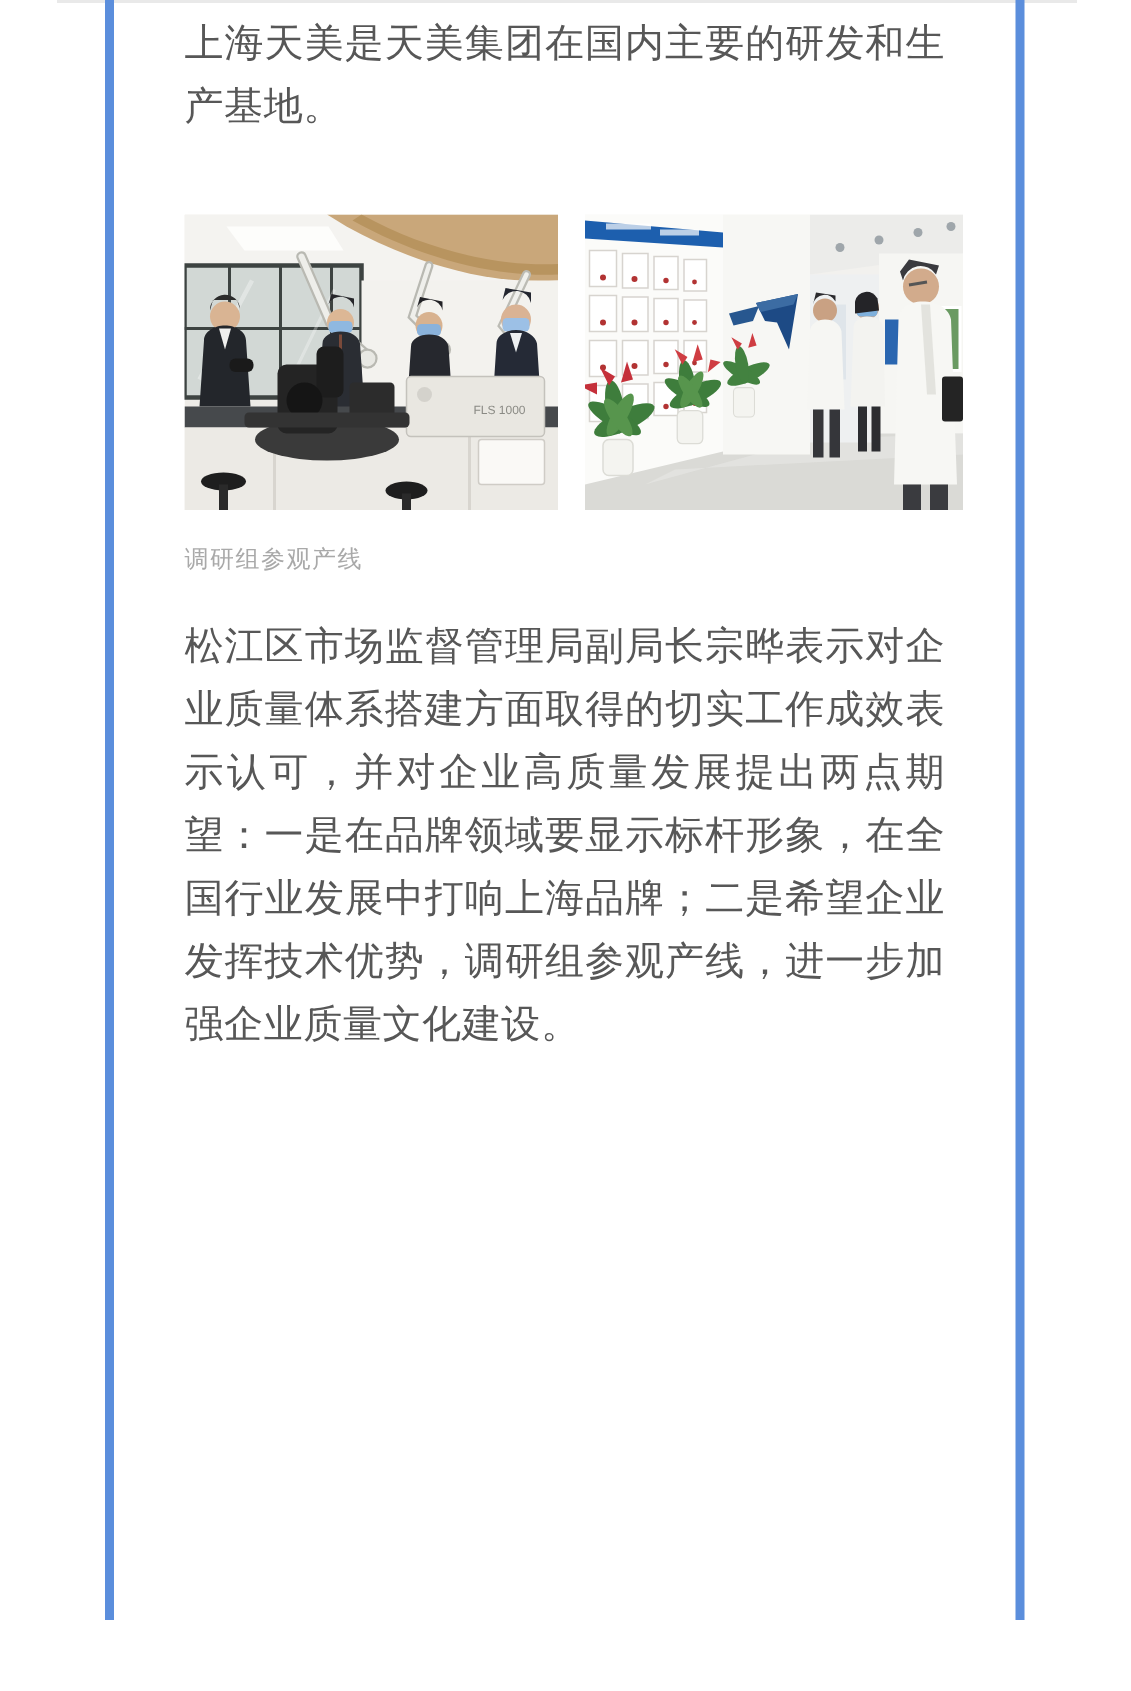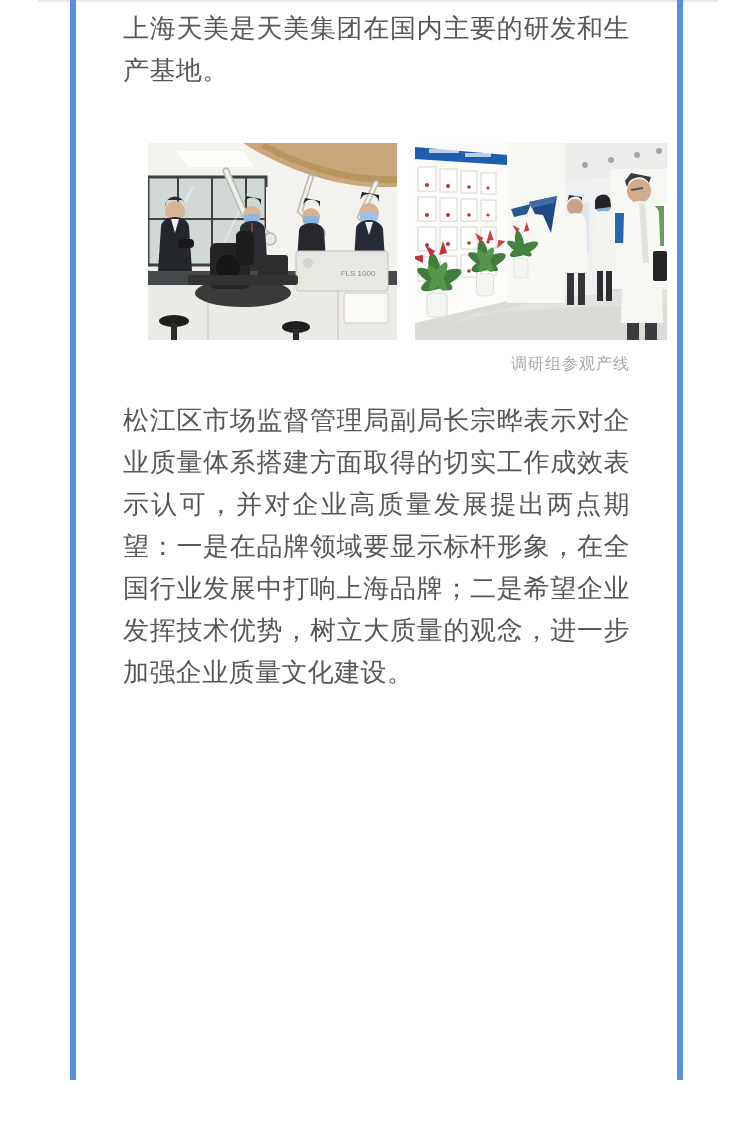--- a/index.html
+++ b/index.html
@@ -5,24 +5,24 @@
   html,body{margin:0;padding:0;background:#ffffff;}
   body{width:754px;height:1127px;font-family:"Liberation Sans", sans-serif;}
   .page{position:relative;width:754px;height:1080px;background:#ffffff;overflow:hidden;}
   .top-edge{position:absolute;top:0;left:38px;width:680px;height:2px;background:#e9e9e9;}
   .border-v{position:absolute;top:0;width:6px;height:1122px;background:#5b8edc;}
   .border-left{left:70px;}
   .border-right{left:677px;}
   .content{position:absolute;left:123px;top:0;width:507px;}
   .para{margin:0;color:#575757;font-size:26px;line-height:42px;letter-spacing:0.4px;text-align:justify;word-break:break-all;}
   .intro{margin-top:7px;}
-  .photo-row{display:flex;gap:18px;margin-top:52px;margin-left:25px;}
+  .photo-row{display:flex;gap:18px;margin-top:52px;}
   .photo-fig{margin:0;padding:0;line-height:0;}
   .photo-fig svg{display:block;}
-  .caption{margin-top:13px;text-align:right;font-size:16px;line-height:22px;color:#a9a9a9;letter-spacing:1px;}
+  .caption{margin-top:23px;text-align:left;font-size:16px;line-height:22px;color:#a9a9a9;letter-spacing:1px;}
   .body-1{margin-top:36px;}
   .body-2{margin-top:24px;}
 </style>
 </head>
 <body>
 
 <div class="page">
   <div class="top-edge"></div>
   <div class="border-v border-left"></div>
   <div class="border-v border-right"></div>
@@ -267,16 +267,16 @@
               <rect x="212" y="180" width="12" height="17" fill="#3a3b3f"></rect>
               <rect x="230" y="180" width="12" height="17" fill="#3a3b3f"></rect>
             </g>
           </g>
         </svg>
       </figure>
     </div>
 
     <div class="caption">调研组参观产线</div>
 
-    <p class="para body-2">松江区市场监督管理局副局长宗晔表示对企业质量体系搭建方面取得的切实工作成效表示认可，并对企业高质量发展提出两点期望：一是在品牌领域要显示标杆形象，在全国行业发展中打响上海品牌；二是希望企业发挥技术优势，树立大质量的观念，进一步加强企业质量文化建设。</p>
+    <p class="para body-2">松江区市场监督管理局副局长宗晔表示对企业质量体系搭建方面取得的切实工作成效表示认可，并对企业高质量发展提出两点期望：一是在品牌领域要显示标杆形象，在全国行业发展中打响上海品牌；二是希望企业发挥技术优势，调研组参观产线，进一步加强企业质量文化建设。</p>
 
   </div>
 </div>
 
 </body></html>

